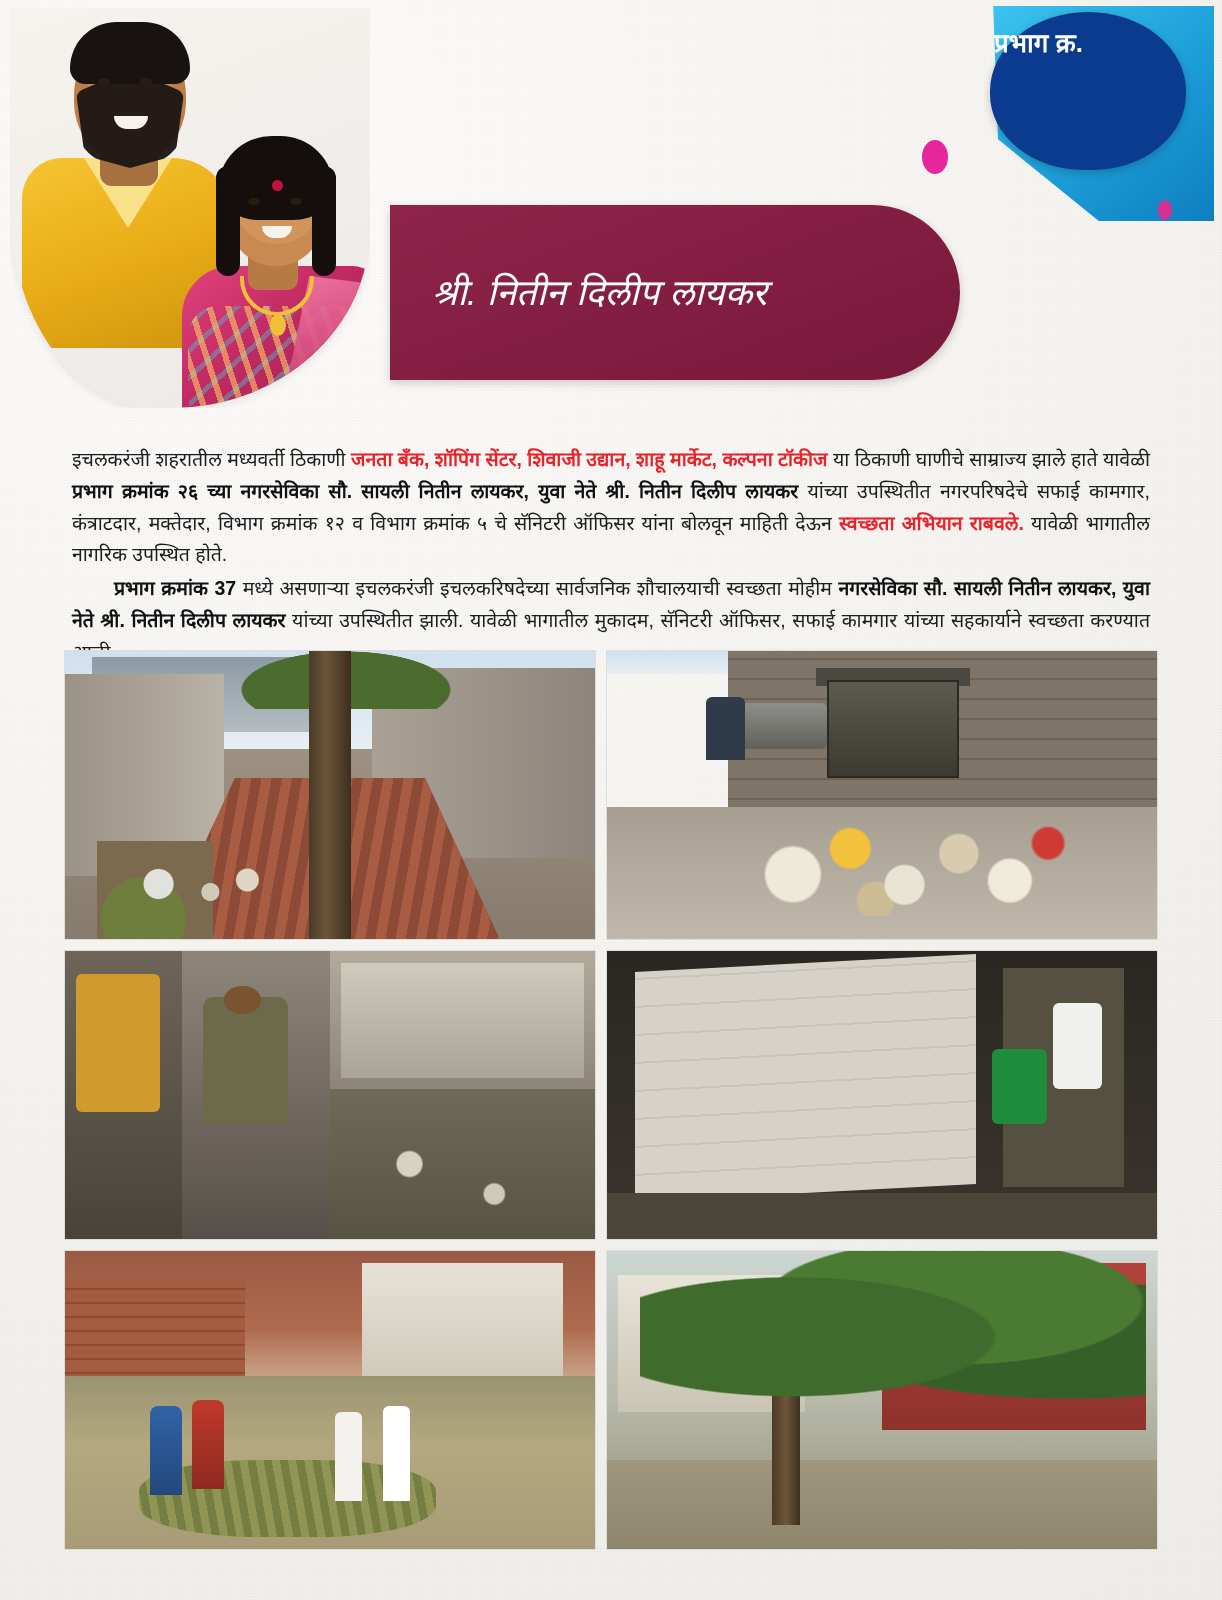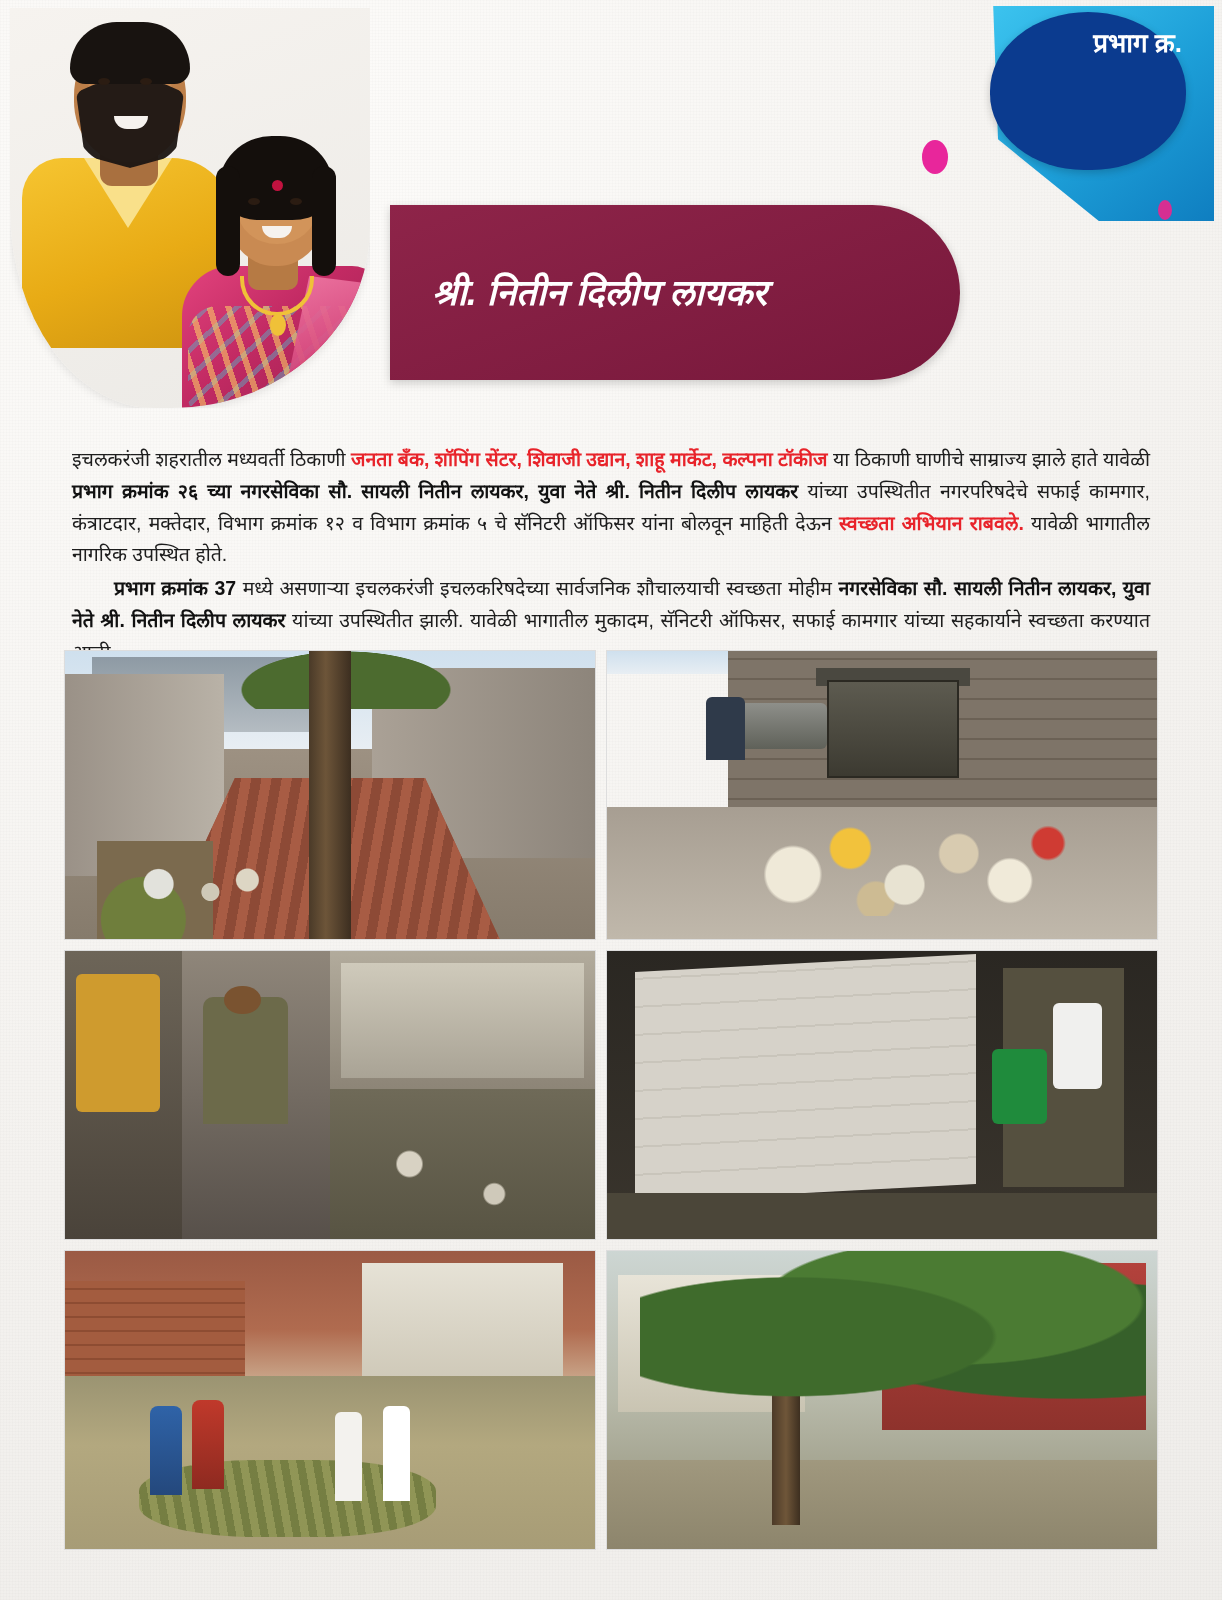--- a/index.html
+++ b/index.html
@@ -139,21 +139,21 @@
     clip-path: polygon(8% 0, 100% 0, 100% 100%, 52% 100%, 10% 62%);
   }
   .ward-badge .circle {
     position: absolute; right: 18px; top: 6px; width: 196px; height: 158px;
     background: #0b3b8f;
     border-radius: 50% 50% 48% 48%;
     box-shadow: 0 3px 8px rgba(0,0,0,.2);
   }
   .ward-badge .ward-label {
     position: absolute; right: 22px; top: 18px; width: 188px;
-    text-align: right; color: #ffffff;
+    text-align: left; color: #ffffff;
     font-size: 26px; font-weight: bold;
   }
   .ward-badge .ward-number {
     position: absolute; right: 22px; top: 44px; width: 188px;
     text-align: center; color: #ffe600;
     font-size: 92px; font-weight: bold; line-height: 1;
     text-shadow: 2px 3px 0 rgba(0,0,0,.25);
   }
   .dot-pink {
     position: absolute; left: 922px; top: 140px; width: 26px; height: 34px;
@@ -166,21 +166,21 @@
   
   .names-ribbon {
     position: absolute; left: 390px; top: 205px; width: 570px; height: 175px;
     background: linear-gradient(160deg, #8e2449 0%, #77183b 100%);
     border-radius: 0 90px 90px 0;
     box-shadow: 0 3px 10px rgba(0,0,0,.18);
     display: flex; flex-direction: column; justify-content: center;
     padding-left: 42px;
   }
   .names-ribbon .nm {
-    color: #ffffff; font-size: 36px; font-weight: bold; line-height: 1.42;
+    color: #ffffff; font-size: 36px; font-weight: normal; line-height: 1.42;
     font-style: italic;
   }
 
   
   .body-text {
     position: absolute; left: 72px; top: 444px; width: 1078px;
     font-size: 19.5px; line-height: 1.63; color: #1d1d1d;
     text-align: justify;
   }
   .body-text p { margin: 0 0 2px 0; }

